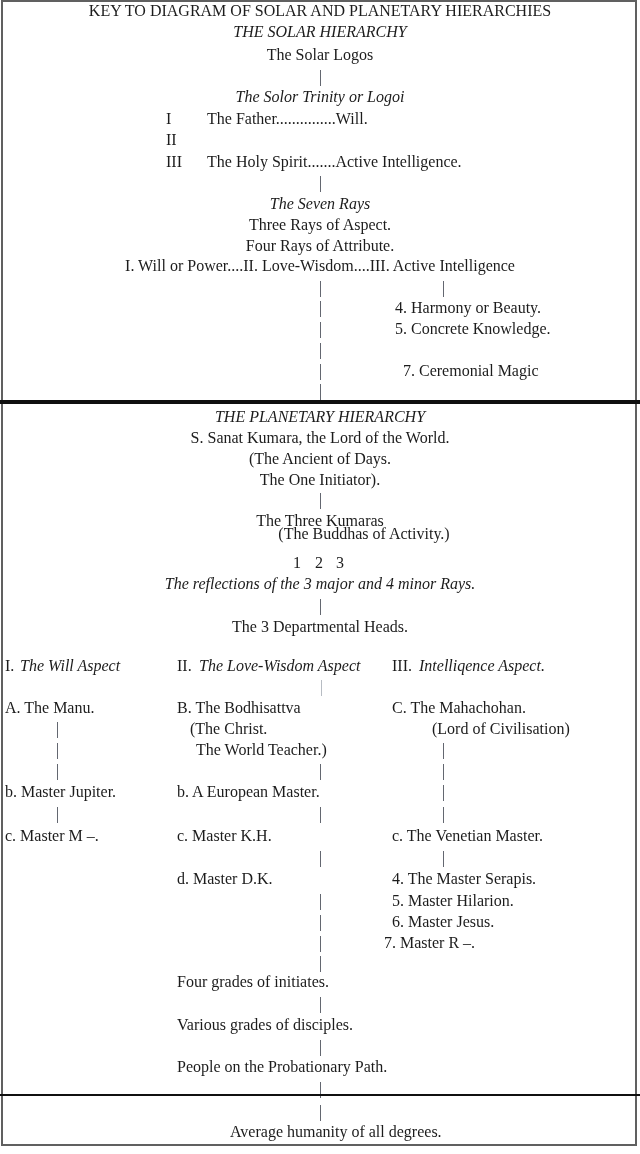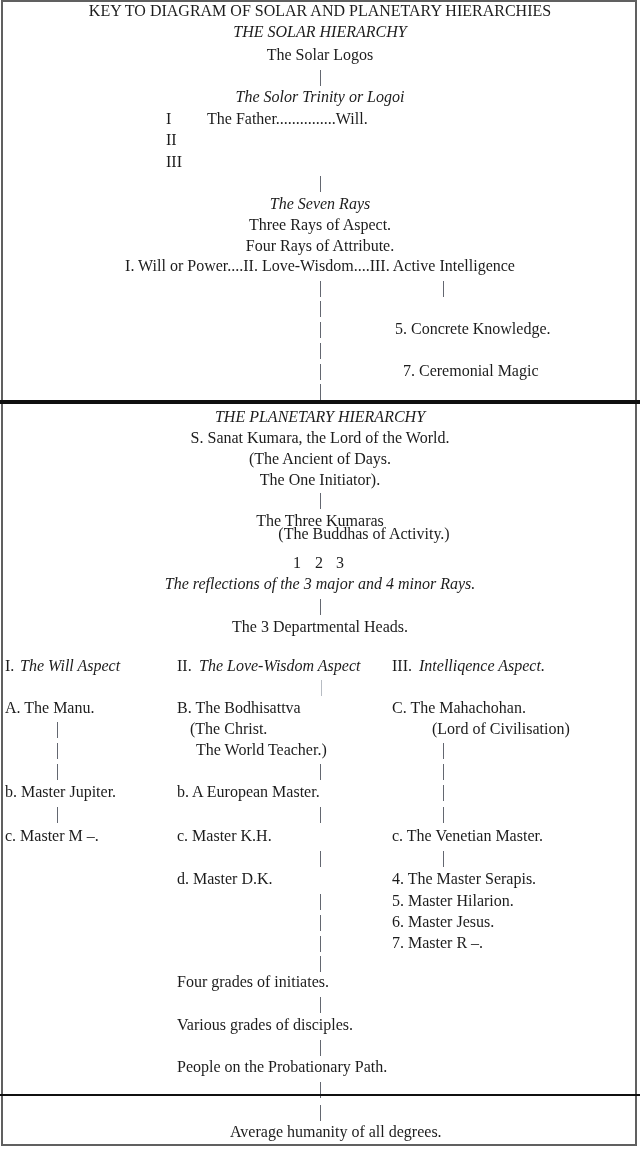--- a/index.html
+++ b/index.html
@@ -49,28 +49,28 @@
 <div class="page">
   <div class="frame"></div>
   <div id="rows">
       <div class="row center" style="top: 0px;">KEY TO DIAGRAM OF SOLAR AND PLANETARY HIERARCHIES</div>
       <div class="row center italic" style="top: 21px;">THE SOLAR HIERARCHY</div>
       <div class="row center" style="top: 44px;">The Solar Logos</div>
       <div class="row" style="top: 66px;"><span class="seg pipe" style="left: 319px;">|</span></div>
       <div class="row center italic" style="top: 86px;">The Solor Trinity or Logoi</div>
       <div class="row" style="top: 108px;"><span class="seg" style="left: 166px;">I</span><span class="seg" style="left: 207px;">The Father...............Will.</span></div>
       <div class="row" style="top: 129px; padding-left: 28px;"><span class="seg" style="left: 166px;">II</span></div>
-      <div class="row" style="top: 151px;"><span class="seg" style="left: 166px;">III</span></div>
+      <div class="row" style="top: 151px;"><span class="seg" style="left: 166px;">III</span><span class="seg" style="left: 207px;">The Holy Spirit.......Active Intelligence.</span></div>
       <div class="row" style="top: 172px;"><span class="seg pipe" style="left: 319px;">|</span></div>
       <div class="row center italic" style="top: 193px;">The Seven Rays</div>
       <div class="row center" style="top: 214px;">Three Rays of Aspect.</div>
       <div class="row center" style="top: 235px;">Four Rays of Attribute.</div>
       <div class="row center" style="top: 255px;">I. Will or Power....II. Love-Wisdom....III. Active Intelligence</div>
       <div class="row" style="top: 277px;"><span class="seg pipe" style="left: 319px;">|</span><span class="seg pipe" style="left: 442px;">|</span></div>
-      <div class="row" style="top: 297px;"><span class="seg pipe" style="left: 319px;">|</span></div>
+      <div class="row" style="top: 297px;"><span class="seg pipe" style="left: 319px;">|</span><span class="seg" style="left: 395px;">4. Harmony or Beauty.</span></div>
       <div class="row" style="top: 318px;"><span class="seg pipe" style="left: 319px;">|</span><span class="seg" style="left: 395px;">5. Concrete Knowledge.</span></div>
       <div class="row" style="top: 339px;"><span class="seg pipe" style="left: 319px;">|</span></div>
       <div class="row" style="top: 360px;"><span class="seg pipe" style="left: 319px;">|</span><span class="seg" style="left: 395px; margin-left: 8px;">7. Ceremonial Magic</span></div>
       <div class="row" style="top: 380px;"><span class="seg pipe" style="left: 319px;">|</span></div>
       <div class="rule thick" style="top: 400px;"></div>
       <div class="row center italic" style="top: 406px;">THE PLANETARY HIERARCHY</div>
       <div class="row center" style="top: 427px;">S. Sanat Kumara, the Lord of the World.</div>
       <div class="row center" style="top: 448px;">(The Ancient of Days.</div>
       <div class="row center" style="top: 469px;">The One Initiator).</div>
       <div class="row" style="top: 489px;"><span class="seg pipe" style="left: 319px;">|</span></div>
@@ -86,21 +86,21 @@
       <div class="row" style="top: 718px;"><span class="seg pipe" style="left: 56px;">|</span><span class="seg" style="left: 190px;">(The Christ.</span><span class="seg" style="left: 392px; margin-left: 40px;">(Lord of Civilisation)</span></div>
       <div class="row" style="top: 739px;"><span class="seg pipe" style="left: 56px;">|</span><span class="seg pipe" style="left: 442px;">|</span><span class="seg" style="left: 196px;">The World Teacher.)</span></div>
       <div class="row" style="top: 760px;"><span class="seg pipe" style="left: 56px;">|</span><span class="seg pipe" style="left: 319px;">|</span><span class="seg pipe" style="left: 442px;">|</span></div>
       <div class="row" style="top: 781px;"><span class="seg pipe" style="left: 442px;">|</span><span class="seg" style="left: 5px;">b. Master Jupiter.</span><span class="seg" style="left: 177px;">b. A European Master.</span></div>
       <div class="row" style="top: 803px;"><span class="seg pipe" style="left: 56px;">|</span><span class="seg pipe" style="left: 319px;">|</span><span class="seg pipe" style="left: 442px;">|</span></div>
       <div class="row" style="top: 825px;"><span class="seg" style="left: 5px;">c. Master M –.</span><span class="seg" style="left: 177px;">c. Master K.H.</span><span class="seg" style="left: 392px;">c. The Venetian Master.</span></div>
       <div class="row" style="top: 847px;"><span class="seg pipe" style="left: 319px;">|</span><span class="seg pipe" style="left: 442px;">|</span></div>
       <div class="row" style="top: 868px;"><span class="seg" style="left: 177px;">d. Master D.K.</span><span class="seg" style="left: 392px;">4. The Master Serapis.</span></div>
       <div class="row" style="top: 890px;"><span class="seg pipe" style="left: 319px;">|</span><span class="seg" style="left: 392px;">5. Master Hilarion.</span></div>
       <div class="row" style="top: 911px;"><span class="seg pipe" style="left: 319px;">|</span><span class="seg" style="left: 392px;">6. Master Jesus.</span></div>
-      <div class="row" style="top: 932px;"><span class="seg pipe" style="left: 319px;">|</span><span class="seg" style="left: 392px;">7. Master R –.</span></div>
+      <div class="row" style="top: 932px;"><span class="seg pipe" style="left: 319px;">|</span><span class="seg" style="left: 384px;">7. Master R –.</span></div>
       <div class="row" style="top: 952px;"><span class="seg pipe" style="left: 319px;">|</span></div>
       <div class="row" style="top: 971px;"><span class="seg" style="left: 177px;">Four grades of initiates.</span></div>
       <div class="row" style="top: 993px;"><span class="seg pipe" style="left: 319px;">|</span></div>
       <div class="row" style="top: 1014px;"><span class="seg" style="left: 177px;">Various grades of disciples.</span></div>
       <div class="row" style="top: 1036px;"><span class="seg pipe" style="left: 319px;">|</span></div>
       <div class="row" style="top: 1056px;"><span class="seg" style="left: 177px;">People on the Probationary Path.</span></div>
       <div class="row" style="top: 1078px;"><span class="seg pipe" style="left: 319px;">|</span></div>
       <div class="rule thin" style="top: 1094px;"></div>
       <div class="row" style="top: 1101px;"><span class="seg pipe" style="left: 319px;">|</span></div>
       <div class="row" style="top: 1121px;"><span class="seg" style="left: 230px;">Average humanity of all degrees.</span></div>

